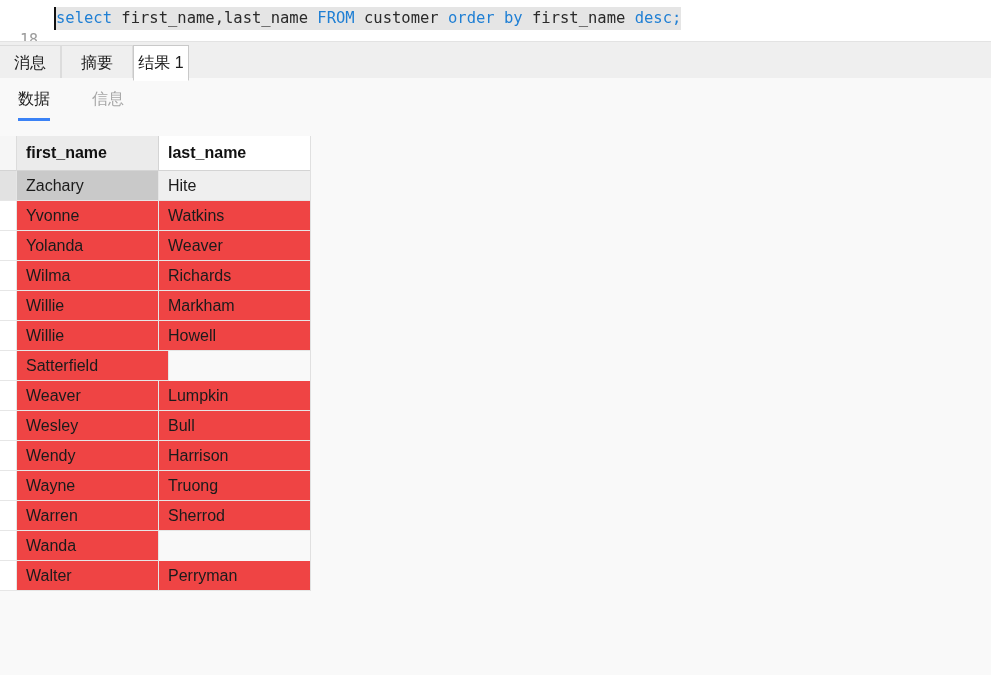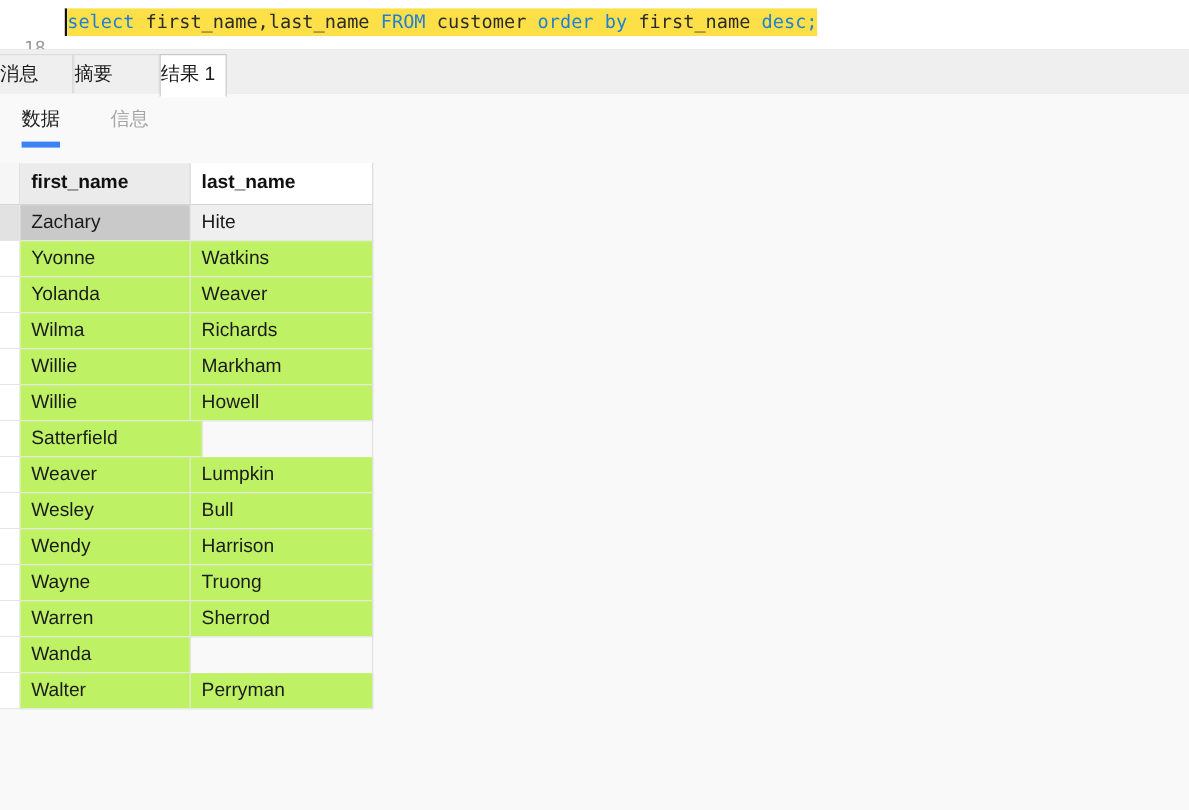--- a/index.html
+++ b/index.html
@@ -53,21 +53,21 @@
     left: 56px;
     top: 5px;
     height: 27px;
     line-height: 27px;
     font-family: "DejaVu Sans Mono", monospace;
     font-size: 15.5px;
     white-space: pre;
     color: #222222;
   }
   .sel-wrap {
-    background: #fde047;
+    background: #e5e5e5;
     padding: 2px 0 3px 0;
     box-shadow: -2px 0 0 0 #111111;
   }
   .kw { color: #1f7fd4; }
   .id { color: #2b2b2b; }
 
   
   .tabstrip {
     position: absolute;
     left: 0; top: 42px;
@@ -76,20 +76,21 @@
     background: #efefef;
     border-bottom: 1px solid #d6d6d6;
   }
   .tab {
     position: absolute;
     top: 3px;
     height: 33px;
     line-height: 33px;
     font-size: 16px;
     color: #1b1b1b;
+    text-align: center;
     box-sizing: border-box;
     background: #efefef;
     border: 1px solid #dcdcdc;
     border-bottom: none;
     cursor: default;
   }
   .tab.t0 { left: 0px;   width: 61px; border-left: none; }
   .tab.t1 { left: 61px;  width: 72px; }
   .tab.t2 {
     left: 133px; width: 56px;
@@ -120,21 +121,21 @@
   .subtab {
     position: absolute;
     top: 11px;
     font-size: 16px;
     cursor: default;
   }
   .subtab.active {
     left: 18px;
     color: #1d1d1d;
     padding-bottom: 8px;
-    border-bottom: 5px solid #3b82f6;
+    border-bottom: 3px solid #3b82f6;
   }
   .subtab.inactive {
     left: 92px;
     color: #a6a6a6;
   }
 
   
   .grid {
     position: absolute;
     left: 0;
@@ -153,21 +154,21 @@
     background: #ffffff;
     border-bottom: 1px solid #e6e6e6;
     border-right: 1px solid #e6e6e6;
   }
   .gcell {
     box-sizing: border-box;
     font-size: 16px;
     color: #1b1b1b;
     line-height: 29px;
     padding-left: 9px;
-    background: #bef264;
+    background: #ef4444;
     border-bottom: 1px solid #e6e6e6;
     border-right: 1px solid #e6e6e6;
     overflow: hidden;
     white-space: nowrap;
   }
   .c-first { width: 142px; flex: 0 0 142px; }
   .c-last  { width: 152px; flex: 0 0 152px; }
 
   
   .grow.header { height: 35px; }

